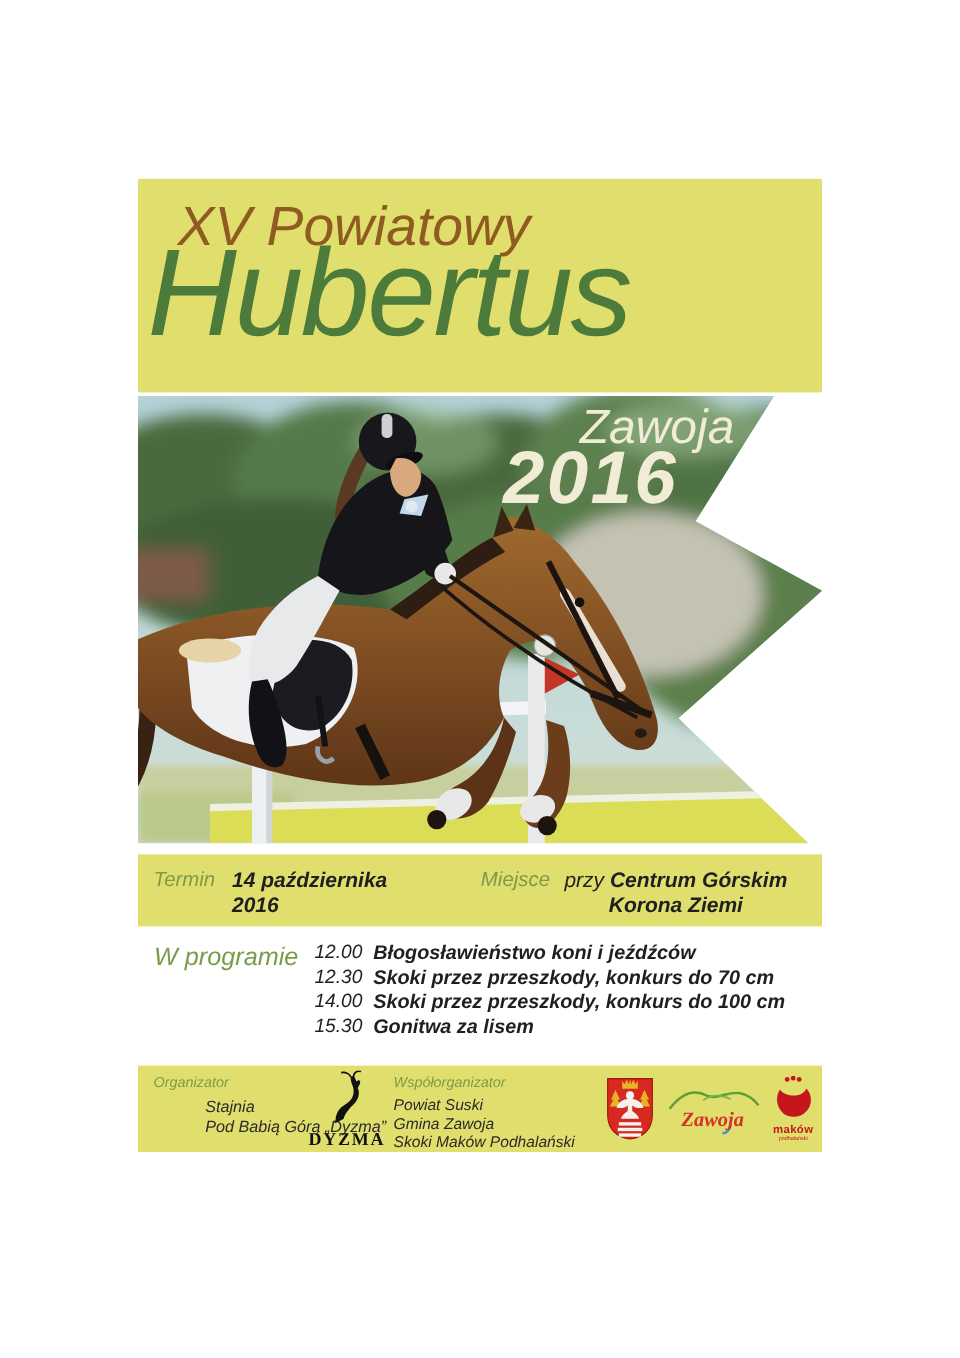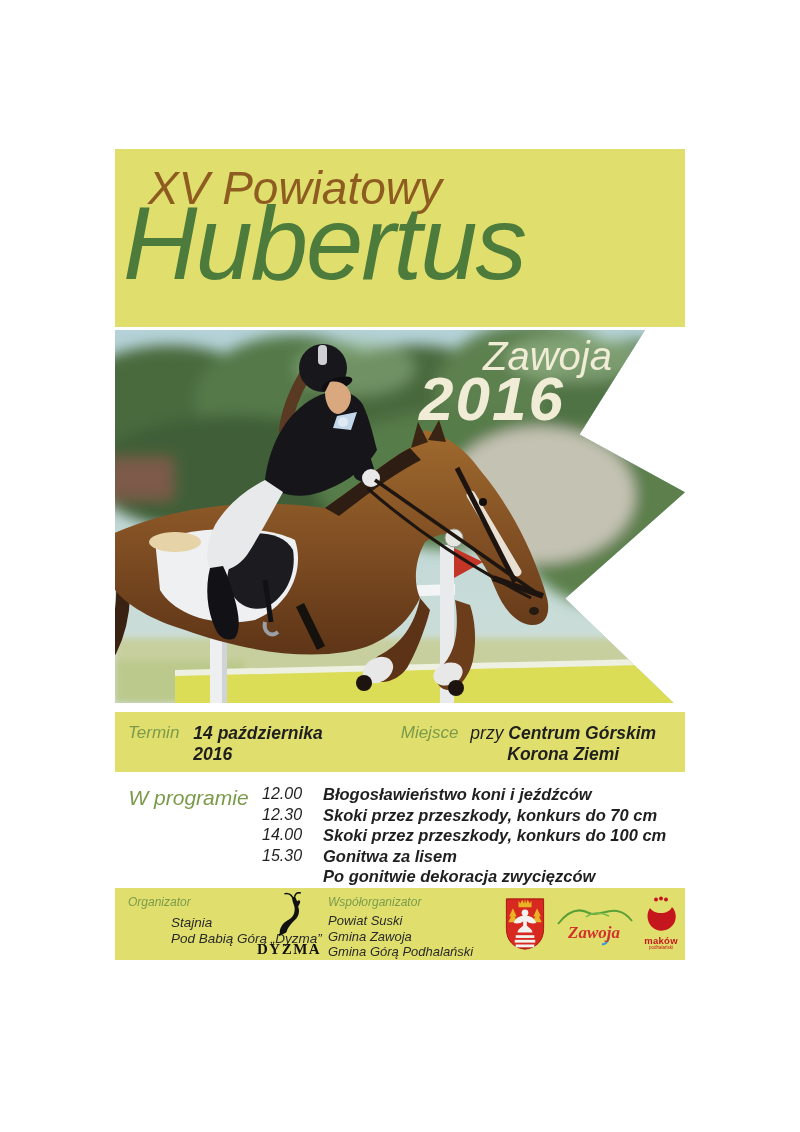--- a/index.html
+++ b/index.html
@@ -71,21 +71,21 @@
   .program-label{
     font-size:21px;color:var(--label_green,#7b9b4a);
     margin:2px 0 0 12px;width:123px;white-space:nowrap;text-align:center;
   }
   .program-list{margin-left:12px;}
   .prog-row{display:flex;line-height:20.5px;}
   .prog-time{
     width:40px;font-size:16px;white-space:nowrap;flex:none;
   }
   .prog-text{
-    font-size:16.5px;font-weight:bold;margin-left:21px;white-space:nowrap;
+    font-size:16.5px;font-weight:bold;margin-left:9px;white-space:nowrap;
   }
 
   
   .footer-band{
     position:absolute;left:115px;top:888px;width:570px;height:72px;
     background:var(--band_yellow,#e0df6d);font-style:italic;
   }
   .footer-label{
     position:absolute;font-size:12px;color:var(--label_green,#7b9b4a);white-space:nowrap;
   }
@@ -258,24 +258,20 @@
         <span class="prog-text">Skoki przez przeszkody, konkurs do 70 cm</span>
       </div>
       <div class="prog-row">
         <span class="prog-time">14.00</span>
         <span class="prog-text">Skoki przez przeszkody, konkurs do 100 cm</span>
       </div>
       <div class="prog-row">
         <span class="prog-time">15.30</span>
         <span class="prog-text">Gonitwa za lisem</span>
       </div>
-      <div class="prog-row">
-        <span class="prog-time"></span>
-        <span class="prog-text">Po gonitwie dekoracja zwycięzców</span>
-      </div>
     </div>
   </section>
 
   <footer class="footer-band">
     <div class="footer-label org-label">Organizator</div>
     <div class="footer-lines org-lines">
       <span>Stajnia</span><br>
       <span>Pod Babią Górą „Dyzma”</span>
     </div>
 
@@ -287,21 +283,21 @@
         <path d="M20,32 C16,34 13,38 12,43" stroke="#111" stroke-width="2.2" fill="none" stroke-linecap="round"></path>
         <path d="M24,30 C20,34 18,38 17,43" stroke="#111" stroke-width="2.2" fill="none" stroke-linecap="round"></path>
       </svg>
       <div class="dyzma-text">DYZMA</div>
     </div>
 
     <div class="footer-label coorg-label">Współorganizator</div>
     <div class="footer-lines coorg-lines">
       <span>Powiat Suski</span><br>
       <span>Gmina Zawoja</span><br>
-      <span>Gmina Górą Podhalański</span>
+      <span>Skoki Maków Podhalański</span>
     </div>
 
     <svg class="coat" viewBox="0 0 44 58" width="44" height="54">
       <path d="M2,2 H42 V34 C42,48 33,55 22,56 C11,55 2,48 2,34 Z" fill="#d7291f" stroke="#a01410"></path>
       <polygon points="15,11 15,4 17,7 19,3 21,7 22,2 23,7 25,3 27,7 29,4 29,11" fill="#e8b426"></polygon>
       <polygon points="9,12 13,21 5,21" fill="#e8b426"></polygon>
       <polygon points="9,17 14,27 4,27" fill="#e8b426"></polygon>
       <polygon points="35,12 39,21 31,21" fill="#e8b426"></polygon>
       <polygon points="35,17 40,27 30,27" fill="#e8b426"></polygon>
       <circle cx="22" cy="17" r="3.6" fill="#f2f2ee"></circle>

